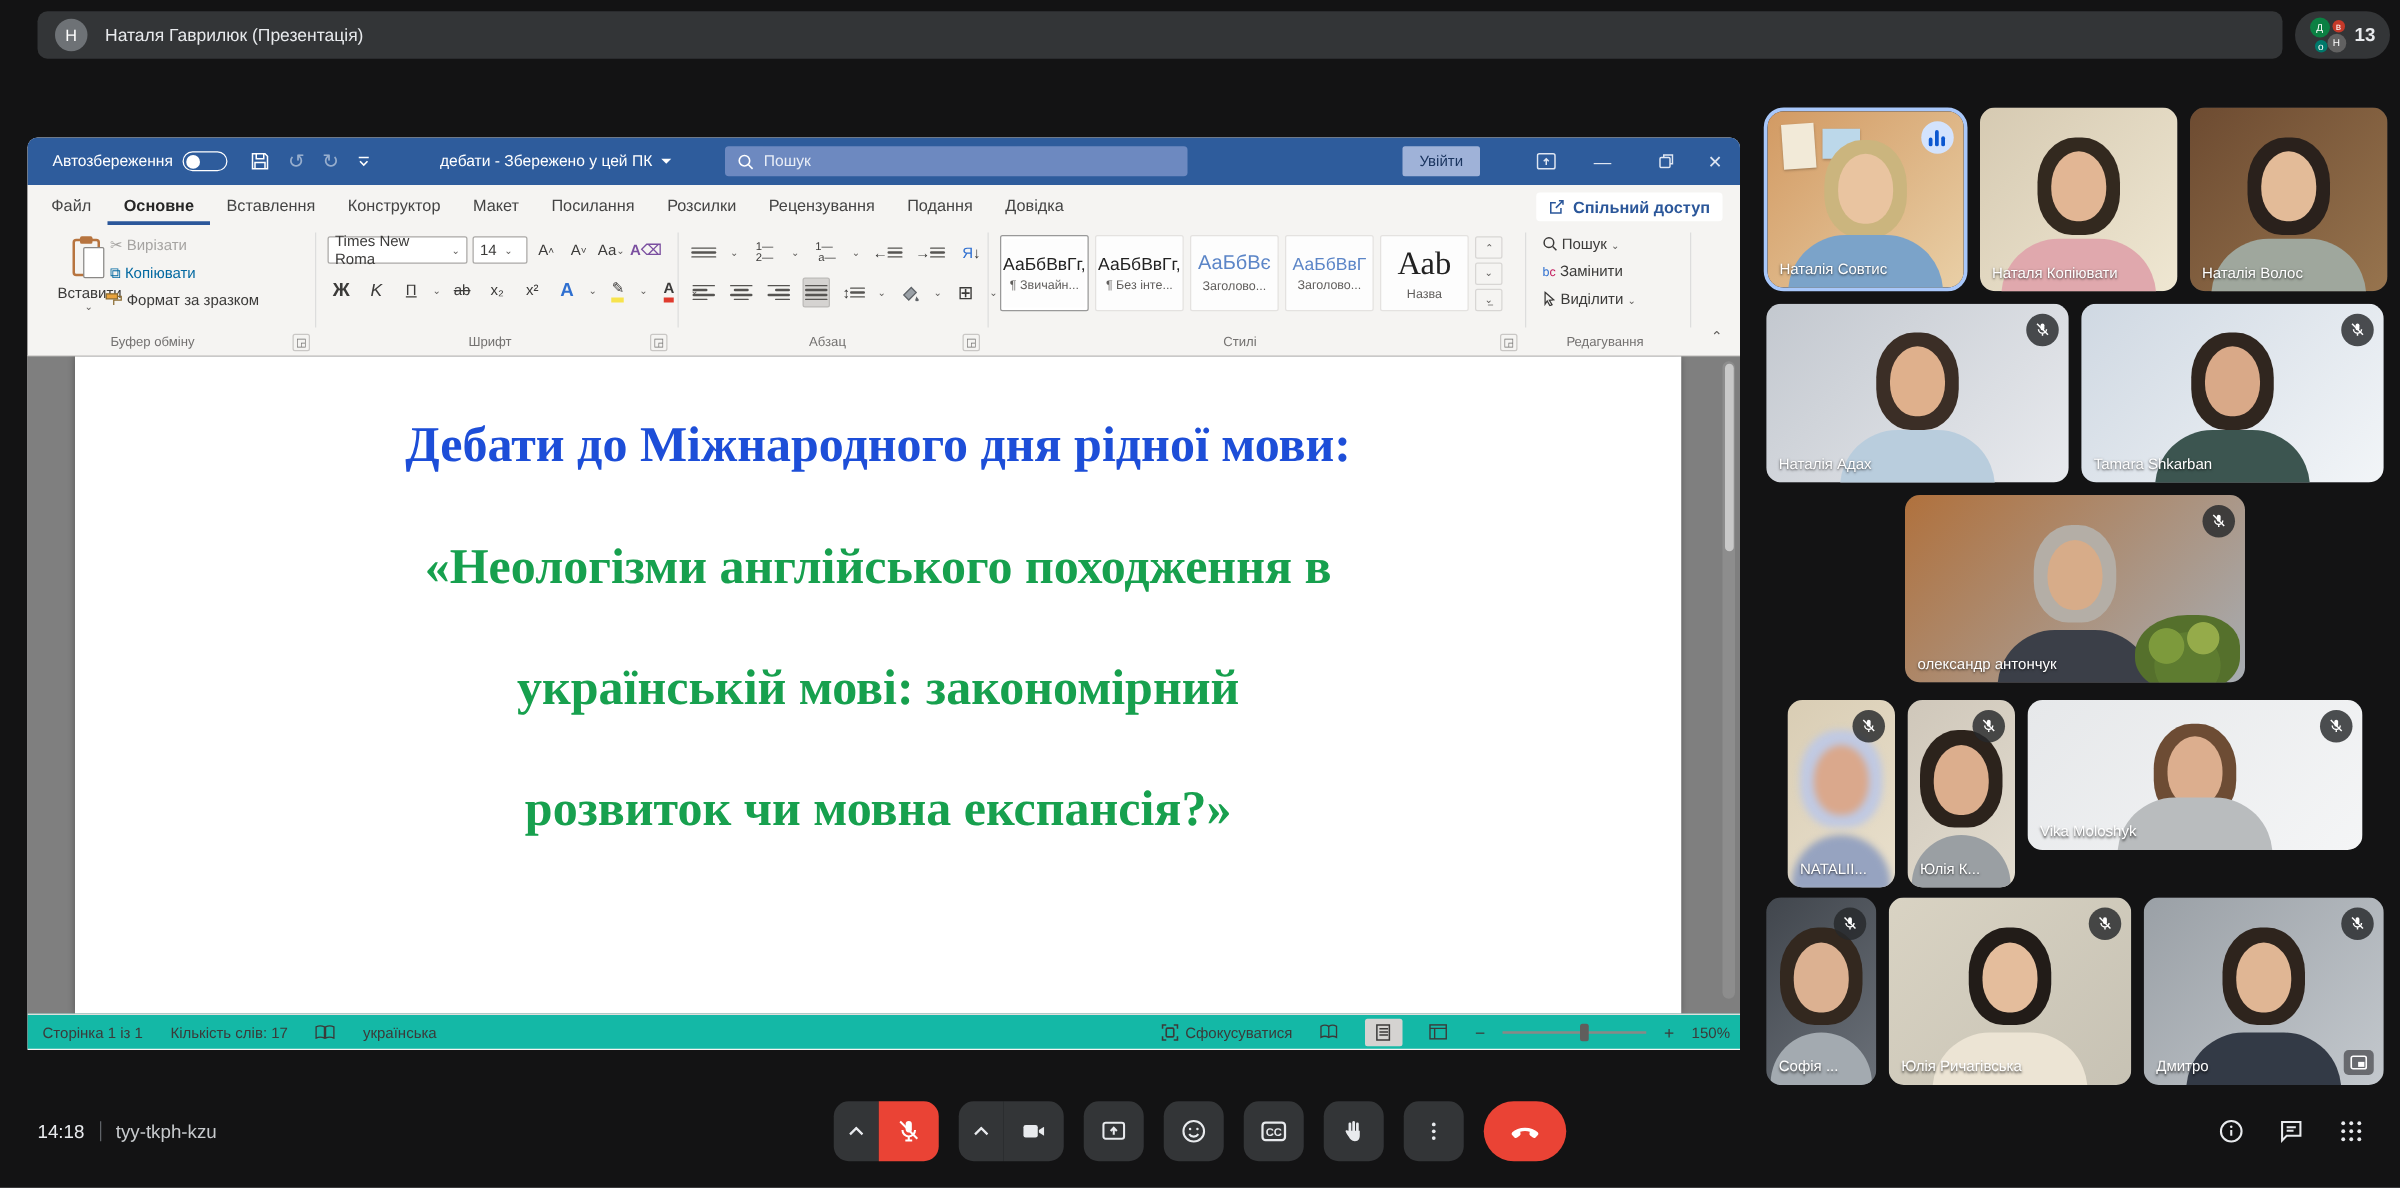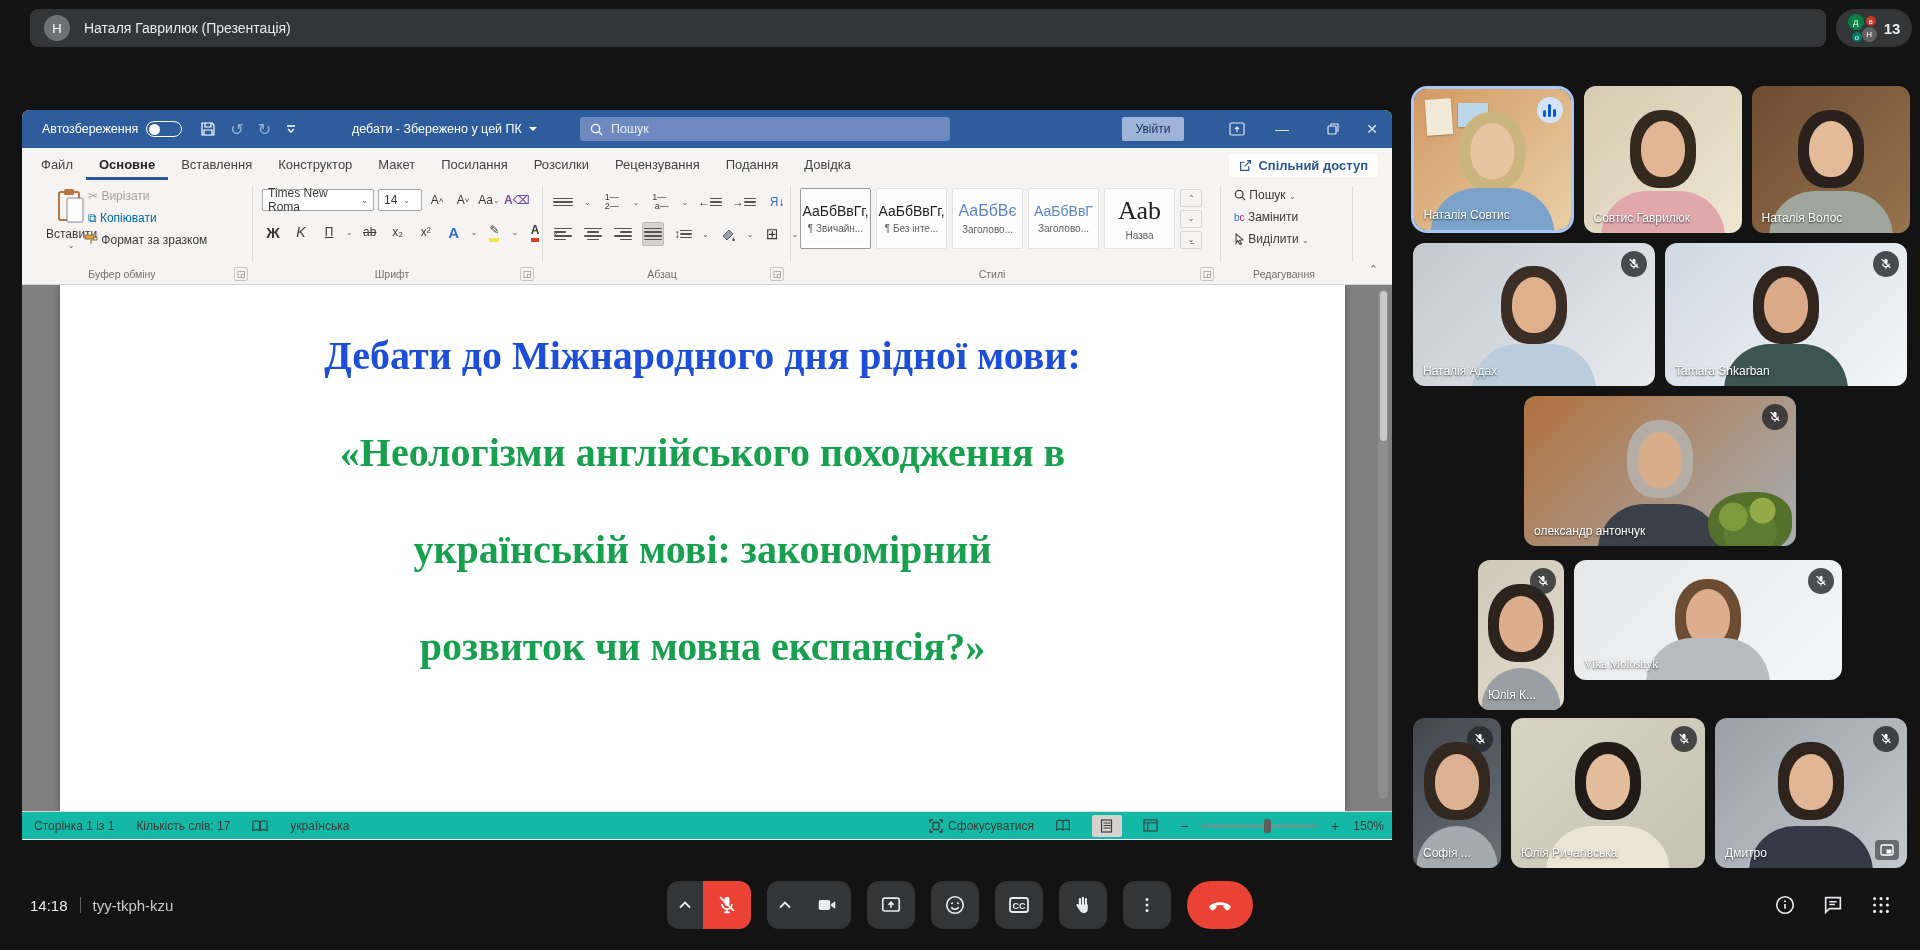--- a/index.html
+++ b/index.html
@@ -492,21 +492,21 @@
           </div>
           <div class="name">Наталія Совтис</div>
         </div>
         <div class="tile" style="width: 158px; height: 147px;">
           <div class="bgfill" style="background:linear-gradient(135deg,#d6cab2,#efe7d2)"></div>
           <div class="person">
         <div class="hair" style="background:#33291f"></div>
         <div class="face" style="background:#e2b694"></div>
         <div class="body" style="background:#e0a8ad"></div>
           </div>
-          <div class="name">Совтис Гаврилюк</div>
+          <div class="name">Наталя Копіювати</div>
         </div>
         <div class="tile" style="width: 158px; height: 147px;">
           <div class="bgfill" style="background:linear-gradient(135deg,#6d4b31,#97744e)"></div>
           <div class="person">
         <div class="hair" style="background:#2a211c"></div>
         <div class="face" style="background:#e3bb98"></div>
         <div class="body" style="background:#9fa79d"></div>
           </div>
           <div class="name">Наталія Волос</div>
         </div>
@@ -559,36 +559,52 @@
               <rect x="9.4" y="3" width="5.2" height="9.5" rx="2.6" fill="#fff" stroke="none"></rect>
               <path d="M6.5 11a5.5 5.5 0 0 0 11 0M12 16.5V20"></path>
               <path d="M4.5 3.5l15 15"></path>
             </svg>
           </div>
           <div class="name">олександр антончук</div>
         </div>
       </div>
       <div class="trow" style="top: 560px;">
         <div class="tile" style="width: 86px; height: 150px;">
+          <div class="bgfill" style="background:linear-gradient(135deg,#d9cdb4,#e9e0cd)"></div>
+          <div class="person" style="filter:blur(3px)">
+        <div class="hair" style="background:#c0c9e2"></div>
+        <div class="face" style="background:#daa88c"></div>
+        <div class="body" style="background:#96a3c0"></div>
+          </div>
+          <div class="badge">
+            <svg width="14" height="14" viewBox="0 0 24 24" fill="none" stroke="#fff" stroke-width="2">
+              <rect x="9.4" y="3" width="5.2" height="9.5" rx="2.6" fill="#fff" stroke="none"></rect>
+              <path d="M6.5 11a5.5 5.5 0 0 0 11 0M12 16.5V20"></path>
+              <path d="M4.5 3.5l15 15"></path>
+            </svg>
+          </div>
+          <div class="name">NATALII...</div>
+        </div>
+        <div class="tile" style="width: 86px; height: 150px;">
           <div class="bgfill" style="background:linear-gradient(135deg,#cfc7ba,#e2dccf)"></div>
           <div class="person">
         <div class="hair" style="background:#2c231c"></div>
         <div class="face" style="background:#dcae8d"></div>
         <div class="body" style="background:#9a9fa3"></div>
           </div>
           <div class="badge">
             <svg width="14" height="14" viewBox="0 0 24 24" fill="none" stroke="#fff" stroke-width="2">
               <rect x="9.4" y="3" width="5.2" height="9.5" rx="2.6" fill="#fff" stroke="none"></rect>
               <path d="M6.5 11a5.5 5.5 0 0 0 11 0M12 16.5V20"></path>
               <path d="M4.5 3.5l15 15"></path>
             </svg>
           </div>
           <div class="name">Юлія К...</div>
         </div>
-        <div class="tile" style="width: 268px; height: 120px; font-family: Liberation Serif, serif;">
+        <div class="tile" style="width: 268px; height: 120px;">
           <div class="bgfill" style="background:linear-gradient(135deg,#e6e8ea,#f4f5f6)"></div>
           <div class="person">
         <div class="hair" style="background:#6d4c34"></div>
         <div class="face" style="background:#dcae8e"></div>
         <div class="body" style="background:#b9bcbe"></div>
           </div>
           <div class="badge">
             <svg width="14" height="14" viewBox="0 0 24 24" fill="none" stroke="#fff" stroke-width="2">
               <rect x="9.4" y="3" width="5.2" height="9.5" rx="2.6" fill="#fff" stroke="none"></rect>
               <path d="M6.5 11a5.5 5.5 0 0 0 11 0M12 16.5V20"></path>

